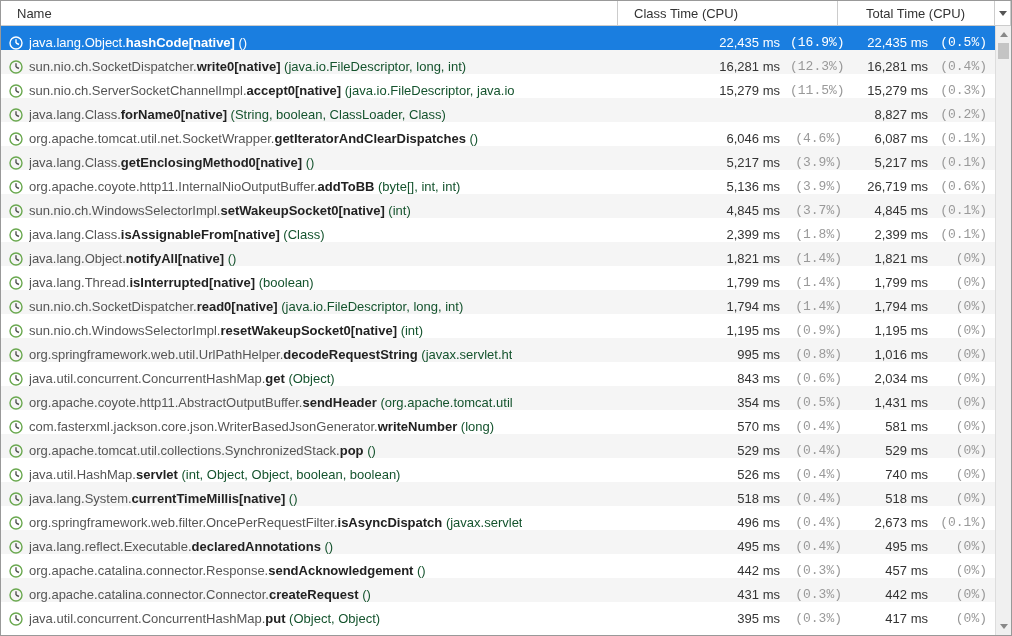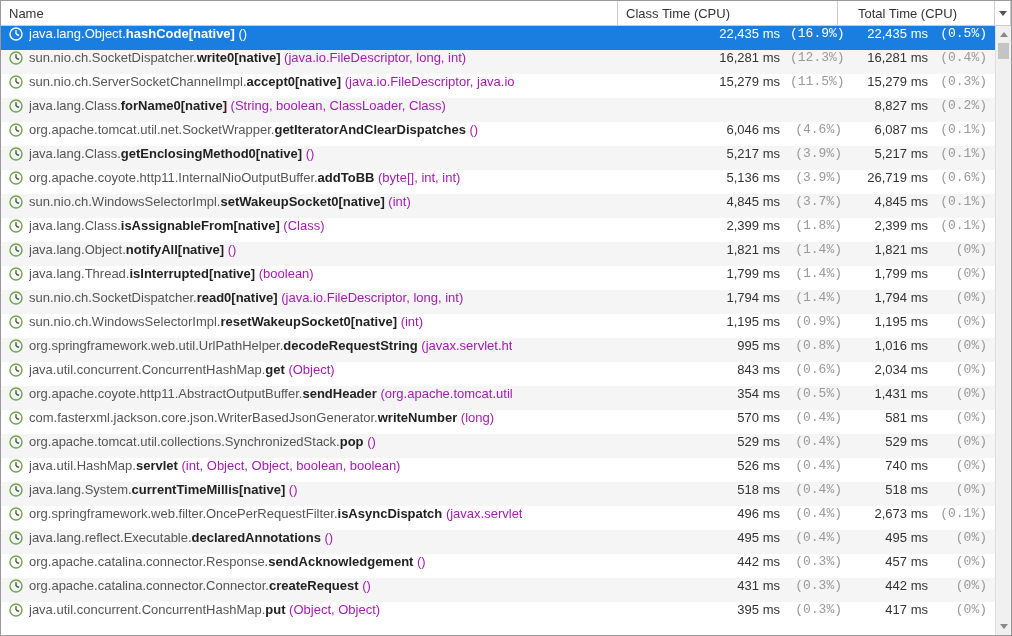--- a/index.html
+++ b/index.html
@@ -1,39 +1,39 @@
 <!DOCTYPE html>
 <html><head>
 <meta charset="utf-8">
 <style>
   * { box-sizing: border-box; }
   html, body { margin: 0; padding: 0; font-family: "Segoe UI", Tahoma, sans-serif; font-size: 13px; color: #333; }
   .container { width: 1012px; height: 636px; border: 1px solid #999; background: #fff; display: flex; flex-direction: column; overflow: hidden; }
   .header { display: flex; background: #fff; border-bottom: 1px solid #ccc; height: 25px; align-items: stretch; }
-  .header-cell { display: flex; align-items: center; padding: 0 8px; border-right: 1px solid #ccc; color: #333; }
+  .header-cell { display: flex; align-items: center; padding: 0 16px; border-right: 1px solid #ccc; color: #333; }
   .col-name { flex: 1 1 auto; }
   .col-self { width: 220px; flex: 0 0 220px; }
   .col-total { width: 145px; flex: 0 0 145px; margin-left: 12px; }
   .col-menu { width: 16px; flex: 0 0 16px; display:flex; align-items:center; justify-content:center; padding:0; }
   .col-menu svg { width:8px; height:5px; }
   .body-wrap { flex: 1 1 auto; display: flex; overflow: hidden; }
   .rows { flex: 1 1 auto; overflow: hidden; }
-  .row { display: flex; height: 24px; align-items: flex-start; }
+  .row { display: flex; height: 24px; align-items: flex-end; }
   .row.alt { background: #f5f5f5; }
   .row.selected { background: #1a7ee0; color: #fff; }
   .cell { padding: 0 8px; overflow: hidden; white-space: nowrap; text-overflow: ellipsis; }
   .cell-name { flex: 1 1 auto; display: flex; align-items: center; gap: 6px; }
   .cell-self { width: 220px; flex: 0 0 220px; display: flex; justify-content: flex-end; gap: 10px; }
   .cell-total { width: 145px; flex: 0 0 145px; display: flex; justify-content: flex-end; gap: 10px; }
   .pct { color: #999; width: 52px; text-align: right; font-family: Liberation Mono, monospace; }
   .val { color: #333; text-align: right; min-width: 70px; }
   .row.selected .pct, .row.selected .val, .row.selected .prefix, .row.selected .bold, .row.selected .params { color: #fff; }
   .prefix { color: #555; }
   .bold { font-weight: 600; color: #222; }
-  .params { color: #a21caf; }
+  .params { color: #14532d; }
   .icon-clock { width: 14px; height: 14px; flex: 0 0 14px; }
   .scrollbar { width: 16px; flex: 0 0 16px; background: #f0f0f0; border-left: 1px solid #ddd; display: flex; flex-direction: column; }
   .sb-btn { height: 17px; background: #f0f0f0; display:flex; align-items:center; justify-content:center; }
   .sb-btn svg { width:8px; height:5px; }
   .sb-track { flex: 1 1 auto; position: relative; }
   .sb-thumb { position: absolute; left: 2px; right: 2px; top: 0; height: 16px; background: #c4c4c4; border-radius: 0; }
   .name-text { overflow: hidden; text-overflow: ellipsis; white-space: nowrap; }
 </style>
 </head>
 <body>

